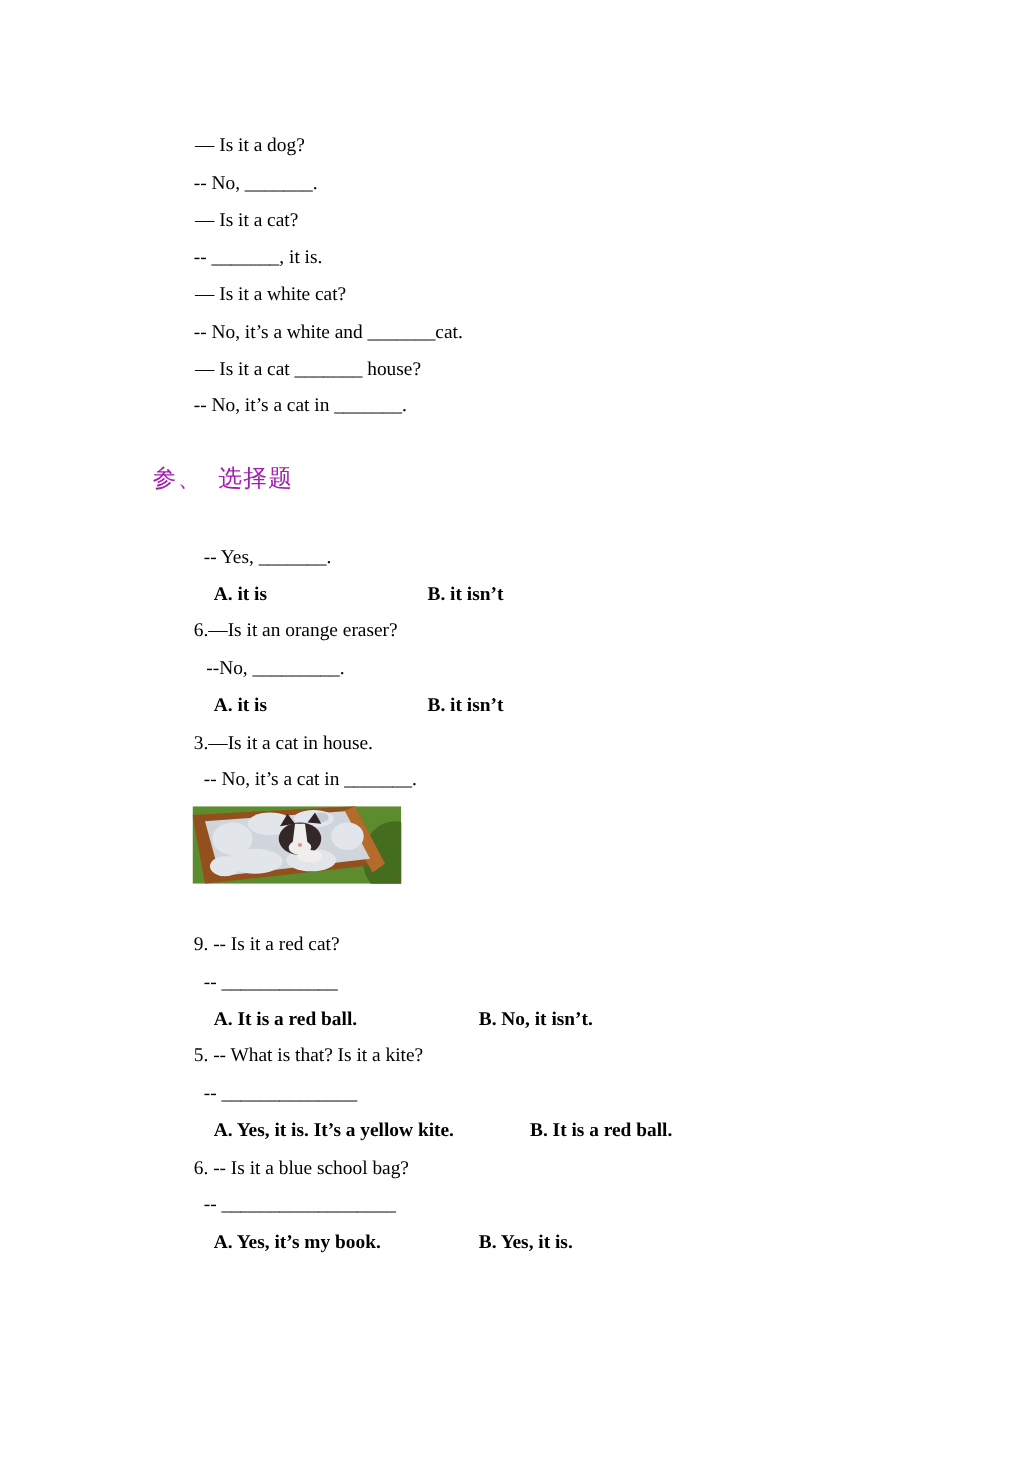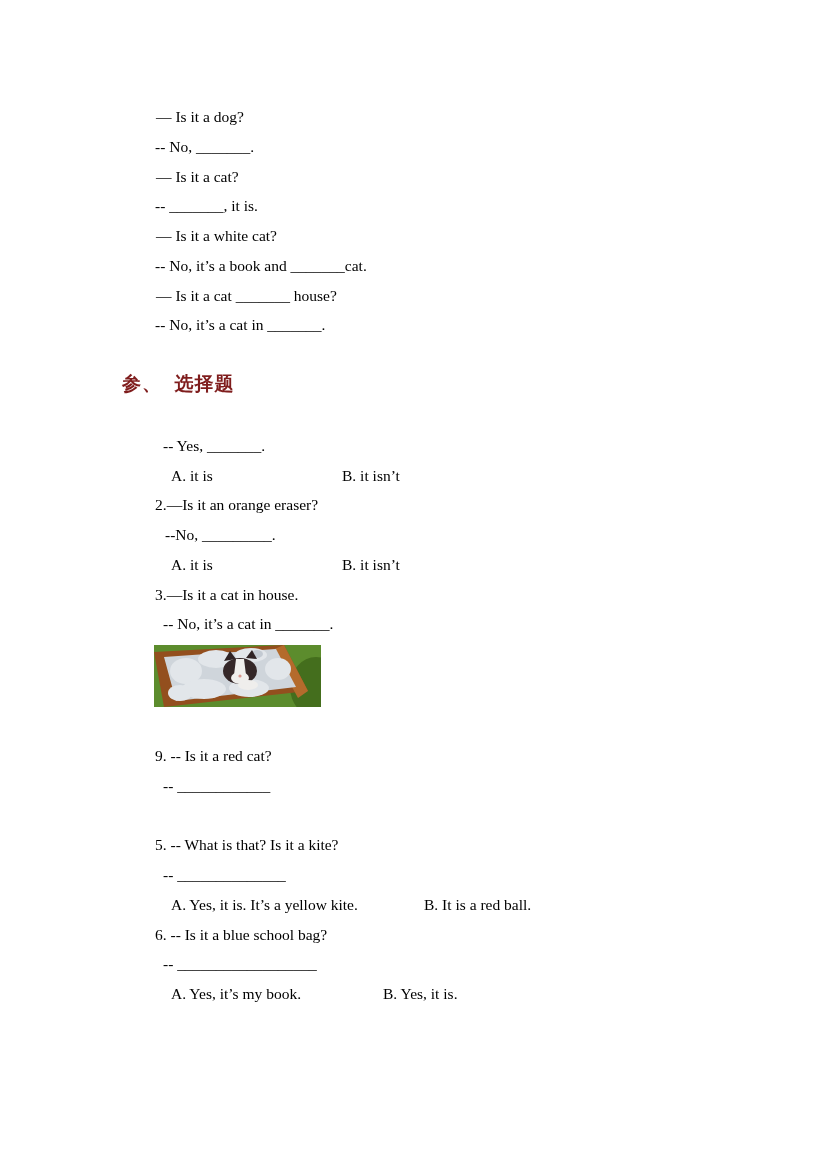--- a/index.html
+++ b/index.html
@@ -15,67 +15,68 @@
   }
   .line {
     position: absolute;
     white-space: pre;
     line-height: 20px;
   }
   .heading {
     position: absolute;
     margin: 0;
     font-family: "Liberation Sans", sans-serif;
-    font-weight: bold;
-    color: #7f1d1d;
+    font-weight: normal;
+    color: #a21caf;
     white-space: pre;
   }
   .h-choice { font-size: 19px; line-height: 24px; letter-spacing: 1px; }
   .h-translate { font-size: 21px; line-height: 26px; letter-spacing: 0.5px; }
   .optrow {
     position: absolute;
     left: 0;
     width: 100%;
     height: 20px;
   }
   .optrow span {
     position: absolute;
     white-space: pre;
     line-height: 20px;
+    font-weight: bold;
   }
   .photo {
     position: absolute;
     width: 167px;
     height: 62px;
   }
   .photo svg { display: block; }
 </style>
 </head>
 <body>
 
 <div class="page">
 
   <div class="line" style="top:107px;left:156px">— Is it a dog?</div>
   <div class="line" style="top:137px;left:155px">-- No, _______.</div>
   <div class="line" style="top:167px;left:156px">— Is it a cat?</div>
   <div class="line" style="top:196px;left:155px">-- _______, it is.</div>
   <div class="line" style="top:226px;left:156px">— Is it a white cat?</div>
-  <div class="line" style="top:256px;left:155px">-- No, it’s a book and _______cat.</div>
+  <div class="line" style="top:256px;left:155px">-- No, it’s a white and _______cat.</div>
   <div class="line" style="top:286px;left:156px">— Is it a cat _______ house?</div>
   <div class="line" style="top:315px;left:155px">-- No, it’s a cat in _______.</div>
 
   <h2 class="heading h-choice" style="top:372px;left:122px">参、  选择题</h2>
 
   <div class="line" style="top:436px;left:163px">-- Yes, _______.</div>
   <div class="optrow" style="top:466px">
     <span style="left:171px">A. it is</span>
     <span style="left:342px">B. it isn’t</span>
   </div>
 
-  <div class="line" style="top:495px;left:155px">2.—Is it an orange eraser?</div>
+  <div class="line" style="top:495px;left:155px">6.—Is it an orange eraser?</div>
   <div class="line" style="top:525px;left:165px">--No, _________.</div>
   <div class="optrow" style="top:555px">
     <span style="left:171px">A. it is</span>
     <span style="left:342px">B. it isn’t</span>
   </div>
 
   <div class="line" style="top:585px;left:155px">3.—Is it a cat in house.</div>
   <div class="line" style="top:614px;left:163px">-- No, it’s a cat in _______.</div>
 
   <div class="photo" style="top:645px;left:154px">
@@ -99,20 +100,24 @@
       <polygon points="82,14 90,14 92,30 80,30" fill="#efeeec"></polygon>
       <ellipse cx="86" cy="33" rx="9" ry="6" fill="#efeeec"></ellipse>
       <circle cx="86" cy="31" r="1.6" fill="#d7968c"></circle>
       <ellipse cx="94" cy="40" rx="10" ry="5" fill="#efeeec"></ellipse>
     </svg>
   </div>
 
 
   <div class="line" style="top:746px;left:155px">9. -- Is it a red cat?</div>
   <div class="line" style="top:776px;left:163px">-- ____________</div>
+  <div class="optrow" style="top:806px">
+    <span style="left:171px">A. It is a red ball.</span>
+    <span style="left:383px">B. No, it isn’t.</span>
+  </div>
 
   <div class="line" style="top:835px;left:155px">5. -- What is that? Is it a kite?</div>
   <div class="line" style="top:865px;left:163px">-- ______________</div>
   <div class="optrow" style="top:895px">
     <span style="left:171px">A. Yes, it is. It’s a yellow kite.</span>
     <span style="left:424px">B. It is a red ball.</span>
   </div>
 
   <div class="line" style="top:925px;left:155px">6. -- Is it a blue school bag?</div>
   <div class="line" style="top:954px;left:163px">-- __________________</div>

